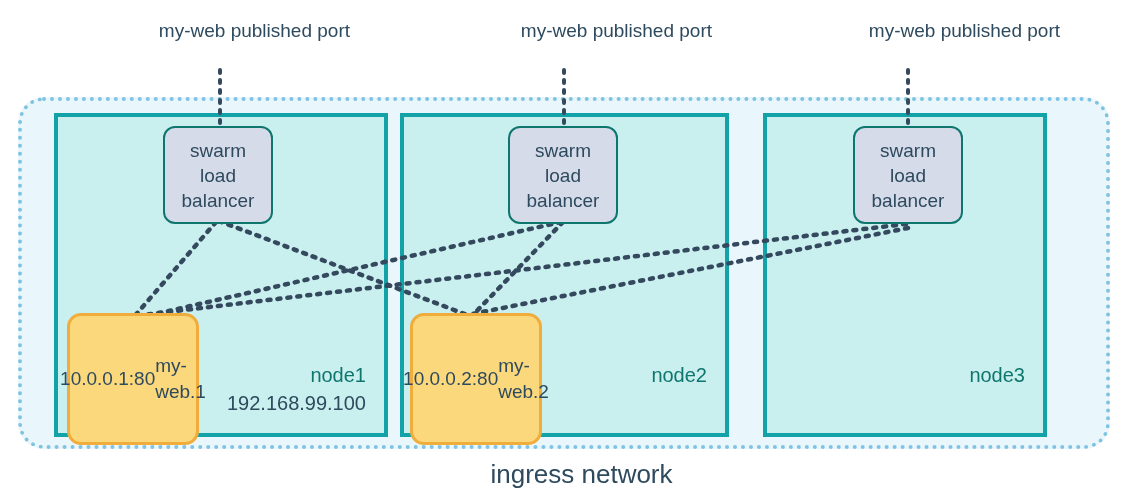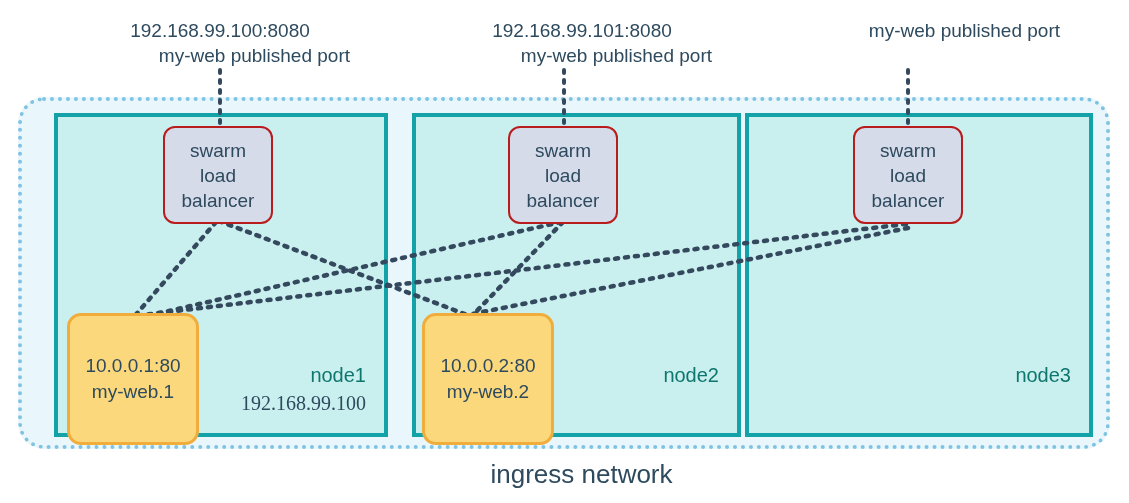--- a/index.html
+++ b/index.html
@@ -75,29 +75,28 @@
     color: #0f766e;
     white-space: nowrap;
   }
   .node-ip {
     position: absolute;
     right: 18px;
     bottom: 18px;
     font-size: 20px;
     color: #2e4a5e;
     white-space: nowrap;
-    font-family: Liberation Serif, serif;
   }
 
   .lb-box {
     position: absolute;
     width: 110px;
     height: 98px;
     box-sizing: border-box;
-    border: 2px solid #b91c1c;
+    border: 2px solid #0f766e;
     border-radius: 12px;
     background: #d6dbe9;
     display: flex;
     flex-direction: column;
     align-items: center;
     justify-content: center;
     color: #2e4a5e;
     font-size: 19px;
     line-height: 25px;
   }
@@ -105,60 +104,58 @@
 
   .ctr-box {
     position: absolute;
     width: 132px;
     height: 132px;
     box-sizing: border-box;
     border: 3px solid #f0ad3c;
     border-radius: 14px;
     background: #fcd87c;
     display: flex;
-    flex-direction: column;
+    flex-direction: row;
     align-items: center;
     justify-content: center;
     color: #2e4a5e;
     font-size: 19px;
     line-height: 26px;
   }
   .ctr-box span { display: block; }
 </style>
 </head>
 <body>
 
 <div id="canvas">
 
   <div class="port-label" style="left:90px; top:18px; width:260px;">
-    <span>192.168.99.100:8080</span>
     <span class="l2">my-web published port</span>
   </div>
 
   <div class="port-label" style="left:452px; top:18px; width:260px;">
-    <span>192.168.99.101:8080</span>
     <span class="l2">my-web published port</span>
   </div>
 
   <div class="port-label" style="left:800px; top:18px; width:260px;">
     <span class="l2">my-web published port</span>
   </div>
 
   <div class="ingress-box"></div>
 
   <div class="node-box" style="left:54px; width:334px;">
     <div class="node-name">node1</div>
     <div class="node-ip">192.168.99.100</div>
   </div>
 
-  <div class="node-box" style="left:400px; width:329px;margin-left:12px;">
+  <div class="node-box" style="left:400px; width:329px;">
     <div class="node-name">node2</div>
   </div>
 
-  <div class="node-box" style="left:745px; width:348px;padding-left:14px;">
+  <div class="node-box" style="left:763px; width:284px;padding-left:14px;">
     <div class="node-name">node3</div>
   </div>
 
   <svg id="svg-layer">
 
     <line x1="220" y1="70" x2="220" y2="126" stroke="#34495e" stroke-width="4" stroke-dasharray="3,7" stroke-linecap="round"></line>
     <line x1="564" y1="70" x2="564" y2="126" stroke="#34495e" stroke-width="4" stroke-dasharray="3,7" stroke-linecap="round"></line>
     <line x1="908" y1="70" x2="908" y2="126" stroke="#34495e" stroke-width="4" stroke-dasharray="3,7" stroke-linecap="round"></line>
 
     <line x1="216" y1="222" x2="133" y2="318" stroke="#34495e" stroke-width="4.5" stroke-dasharray="3,7" stroke-linecap="round"></line>
@@ -187,20 +184,20 @@
     <span>swarm</span>
     <span>load</span>
     <span>balancer</span>
   </div>
 
   <div class="ctr-box" style="left:67px; top:313px;">
     <span>10.0.0.1:80</span>
     <span>my-web.1</span>
   </div>
 
-  <div class="ctr-box" style="left:410px; top:313px;margin-left:12px;">
+  <div class="ctr-box" style="left:410px; top:313px;">
     <span>10.0.0.2:80</span>
     <span>my-web.2</span>
   </div>
 
   <div class="ingress-caption">ingress network</div>
 
 </div>
 
 </body></html>

